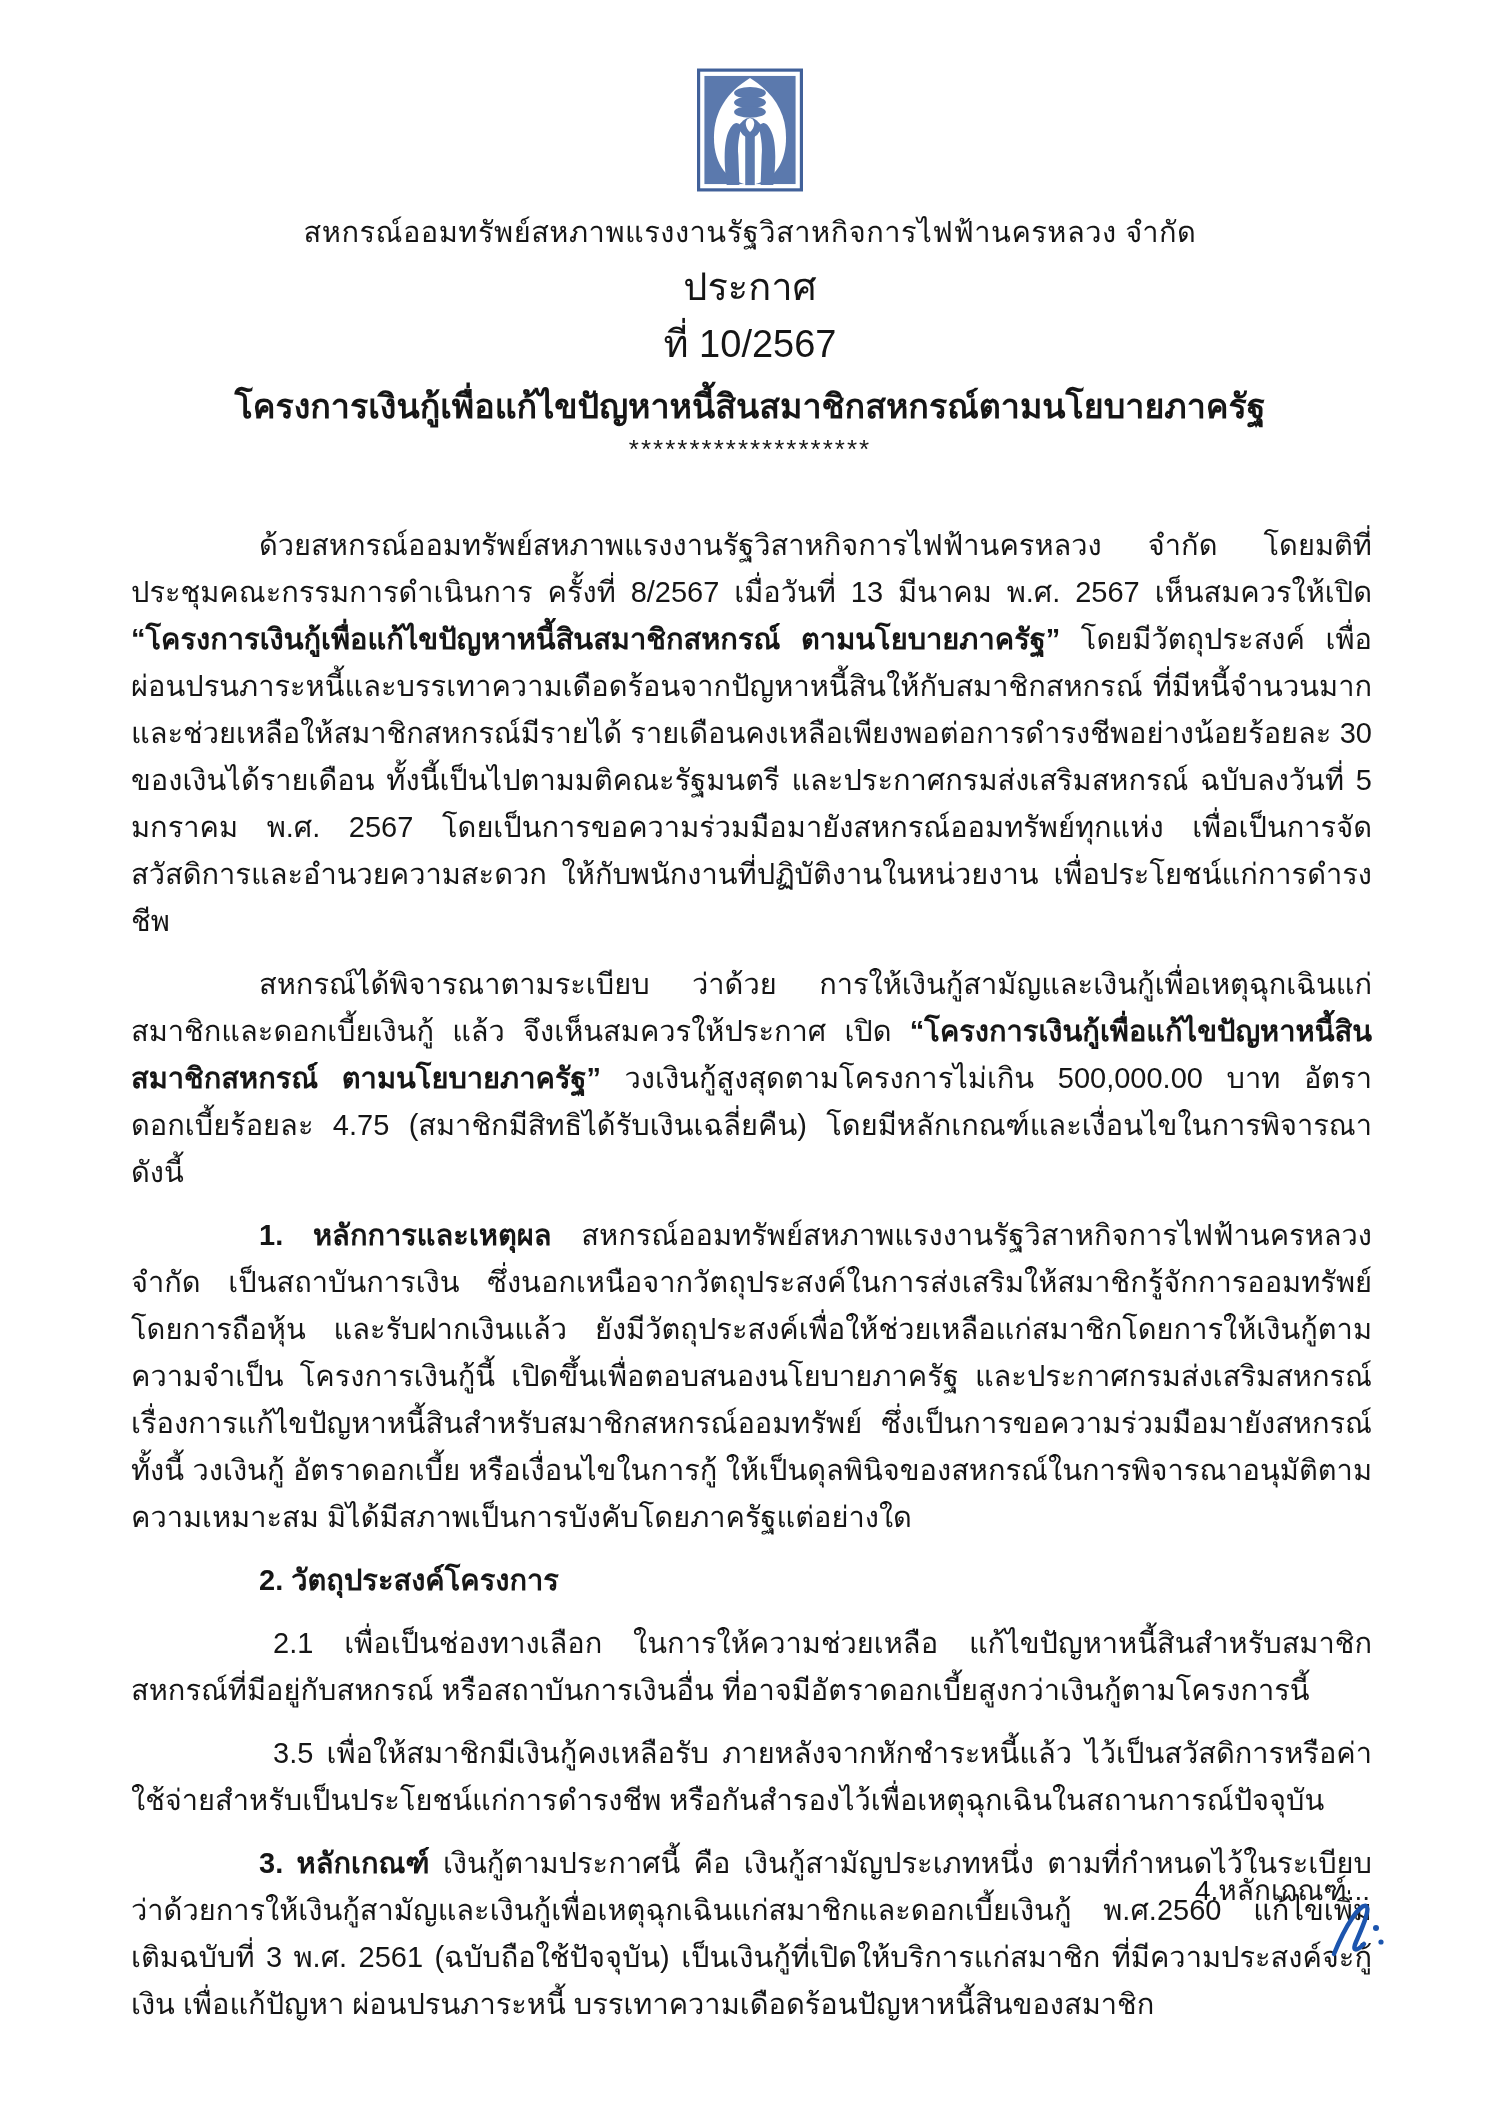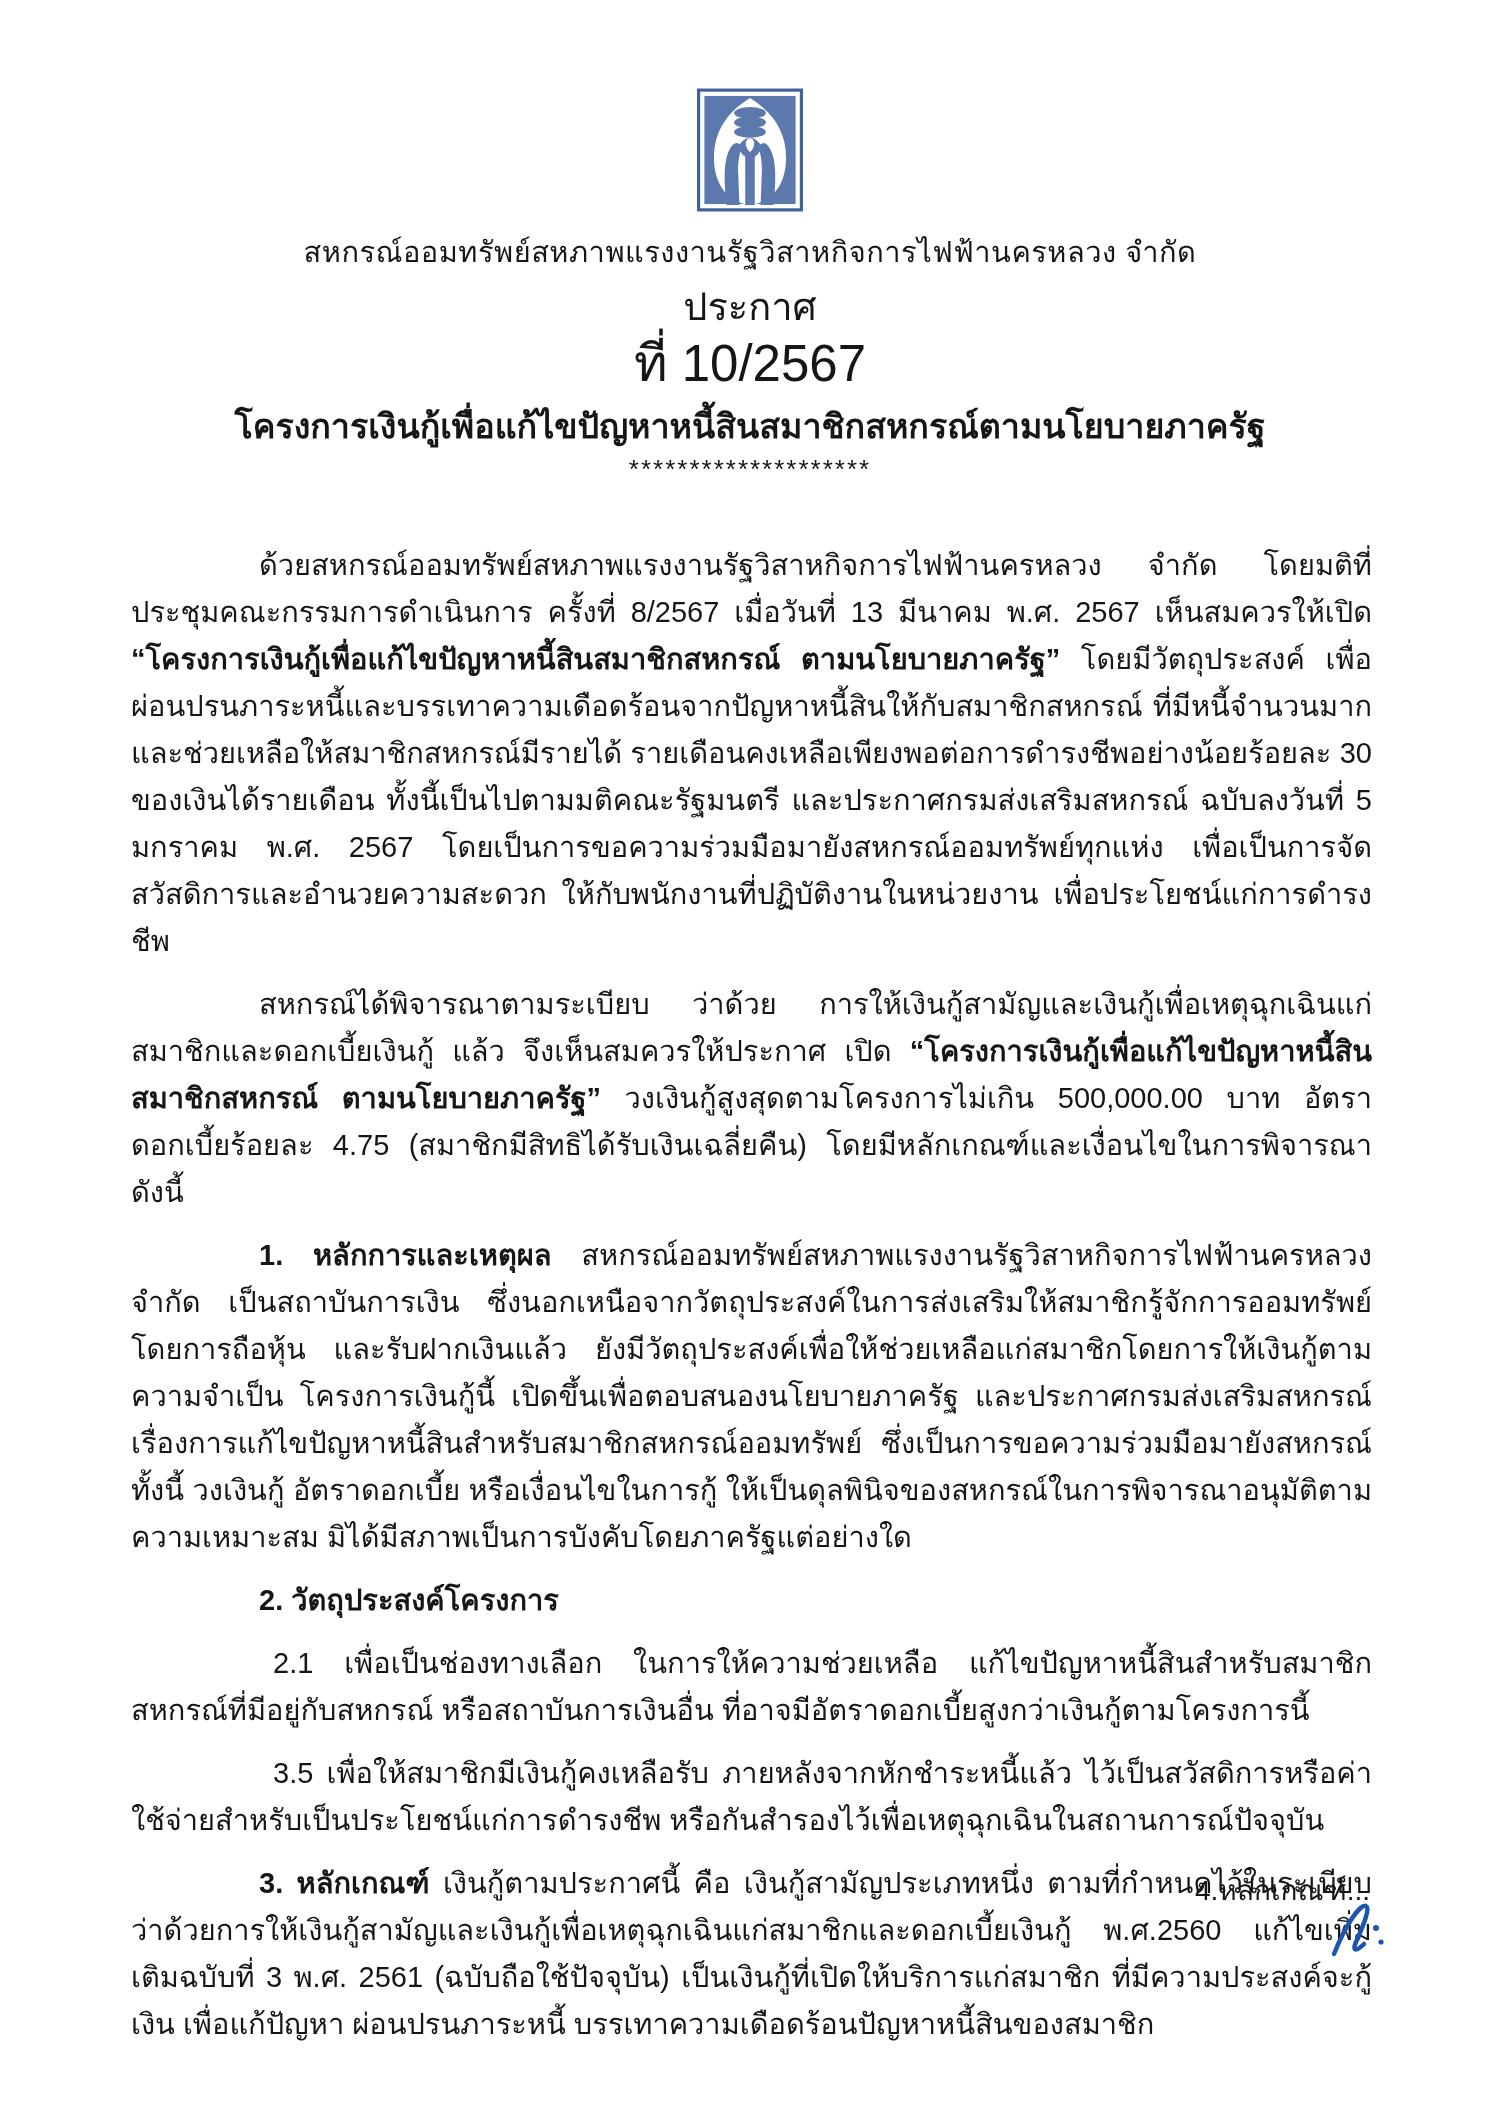--- a/index.html
+++ b/index.html
@@ -7,42 +7,42 @@
     position:relative;
     width:1500px;
     height:2122px;
     margin:0 auto;
     background:#ffffff;
     font-family:"Liberation Sans", sans-serif;
     color:#161616;
     overflow:hidden;
   }
   .header{
-    padding-top:88px;
+    padding-top:68px;
     text-align:center;
   }
   .logo{
     width:106px;
     height:124px;
     margin:0 auto;
     display:block;
   }
   .org-name{
     margin-top:18px;
     font-size:29px;
     line-height:44px;
     letter-spacing:.5px;
   }
   .doc-type{
     font-size:38px;
     line-height:58px;
     margin-top:4px;
   }
   .doc-number{
-    font-size:51px;
+    font-size:38px;
     line-height:56px;
   }
   .doc-title{
     font-size:34px;
     font-weight:bold;
     line-height:52px;
     margin-top:8px;
   }
   .stars{
     font-size:26px;

